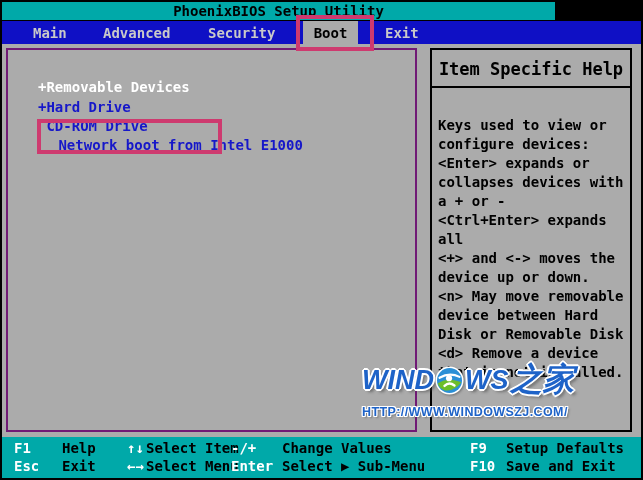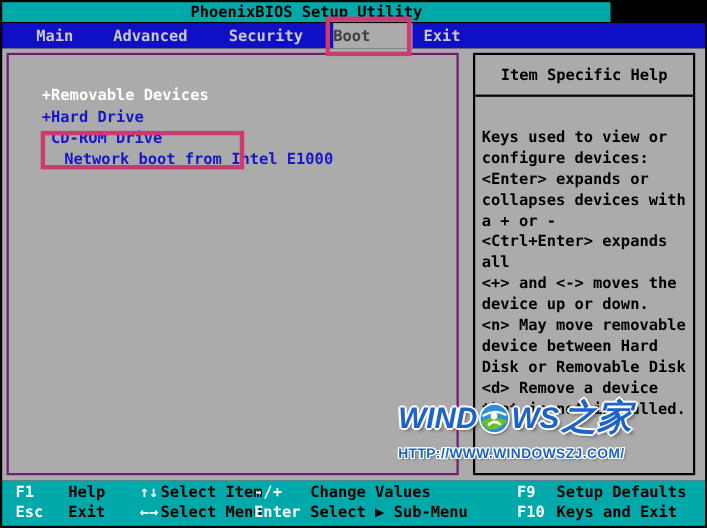--- a/index.html
+++ b/index.html
@@ -13,35 +13,35 @@
     position:absolute;left:2px;top:2px;width:553px;height:18px;
     background:#00A9A9;color:#000;font-size:14px;line-height:19px;text-align:center;
   }
   
   .menubar{position:absolute;left:2px;top:21px;width:639px;height:23px;background:#0F10C5;}
   .tab{position:absolute;top:0;height:23px;line-height:24px;font-size:14px;color:#C9C9C9;white-space:pre;}
   .tab-main{left:31px;}
   .tab-advanced{left:101px;}
   .tab-security{left:206px;}
   .tab-exit{left:383px;}
-  .tab-active{left:301px;width:72px;text-align:left;background:#ABABAB;color:#404040;}
+  .tab-active{left:301px;width:55px;text-align:center;background:#ABABAB;color:#000000;}
   
   .content{position:absolute;left:2px;top:44px;width:639px;height:393px;background:#ABABAB;}
   .left-panel{
     position:absolute;left:4px;top:4px;width:411px;height:384px;
     border:2px solid #701a75;box-sizing:border-box;
   }
   .boot-item{position:absolute;left:30px;font-size:14px;line-height:16px;color:#1617C9;white-space:pre;}
   .boot-item.selected{color:#FFFFFF;}
   .bi-0{top:29px;} .bi-1{top:49px;} .bi-2{top:68px;} .bi-3{top:87px;margin-left:12px;}
   .right-panel{
     position:absolute;left:428px;top:4px;width:202px;height:384px;
     border:2px solid #000;box-sizing:border-box;
   }
-  .help-header{height:36px;line-height:38px;border-bottom:2px solid #000;text-align:center;font-size:14px;color:#000;}
+  .help-header{height:36px;line-height:38px;border-bottom:2px solid #000;text-align:center;font-size:17px;color:#000;}
   .help-body{padding:28px 4px 0 6px;}
   .help-line{font-size:14px;line-height:19px;color:#000;white-space:pre;}
   
   .anno{position:absolute;border:4px solid #CE3A6F;box-sizing:border-box;z-index:60;background:transparent;}
   .anno-boot{left:296px;top:15px;width:78px;height:36px;}
   .anno-removable{left:29px;top:69px;width:185px;height:35px;}
   
   .watermark{position:absolute;left:362px;top:358px;z-index:50;}
   .wm-logo{
     display:flex;align-items:center;
@@ -148,16 +148,16 @@
     <span class="bb bb-key r1 c4k">F9</span>
     <span class="bb bb-label r1 c4l">Setup Defaults</span>
 
     <span class="bb bb-key r2 c1k">Esc</span>
     <span class="bb bb-label r2 c1l">Exit</span>
     <span class="bb bb-key r2 c2k">←→</span>
     <span class="bb bb-label r2 c2l">Select Menu</span>
     <span class="bb bb-key r2 c3k">Enter</span>
     <span class="bb bb-label r2 c3l">Select ▶ Sub-Menu</span>
     <span class="bb bb-key r2 c4k">F10</span>
-    <span class="bb bb-label r2 c4l">Keys and Exit</span>
+    <span class="bb bb-label r2 c4l">Save and Exit</span>
   </div>
 
 </div>
 
 </body></html>

